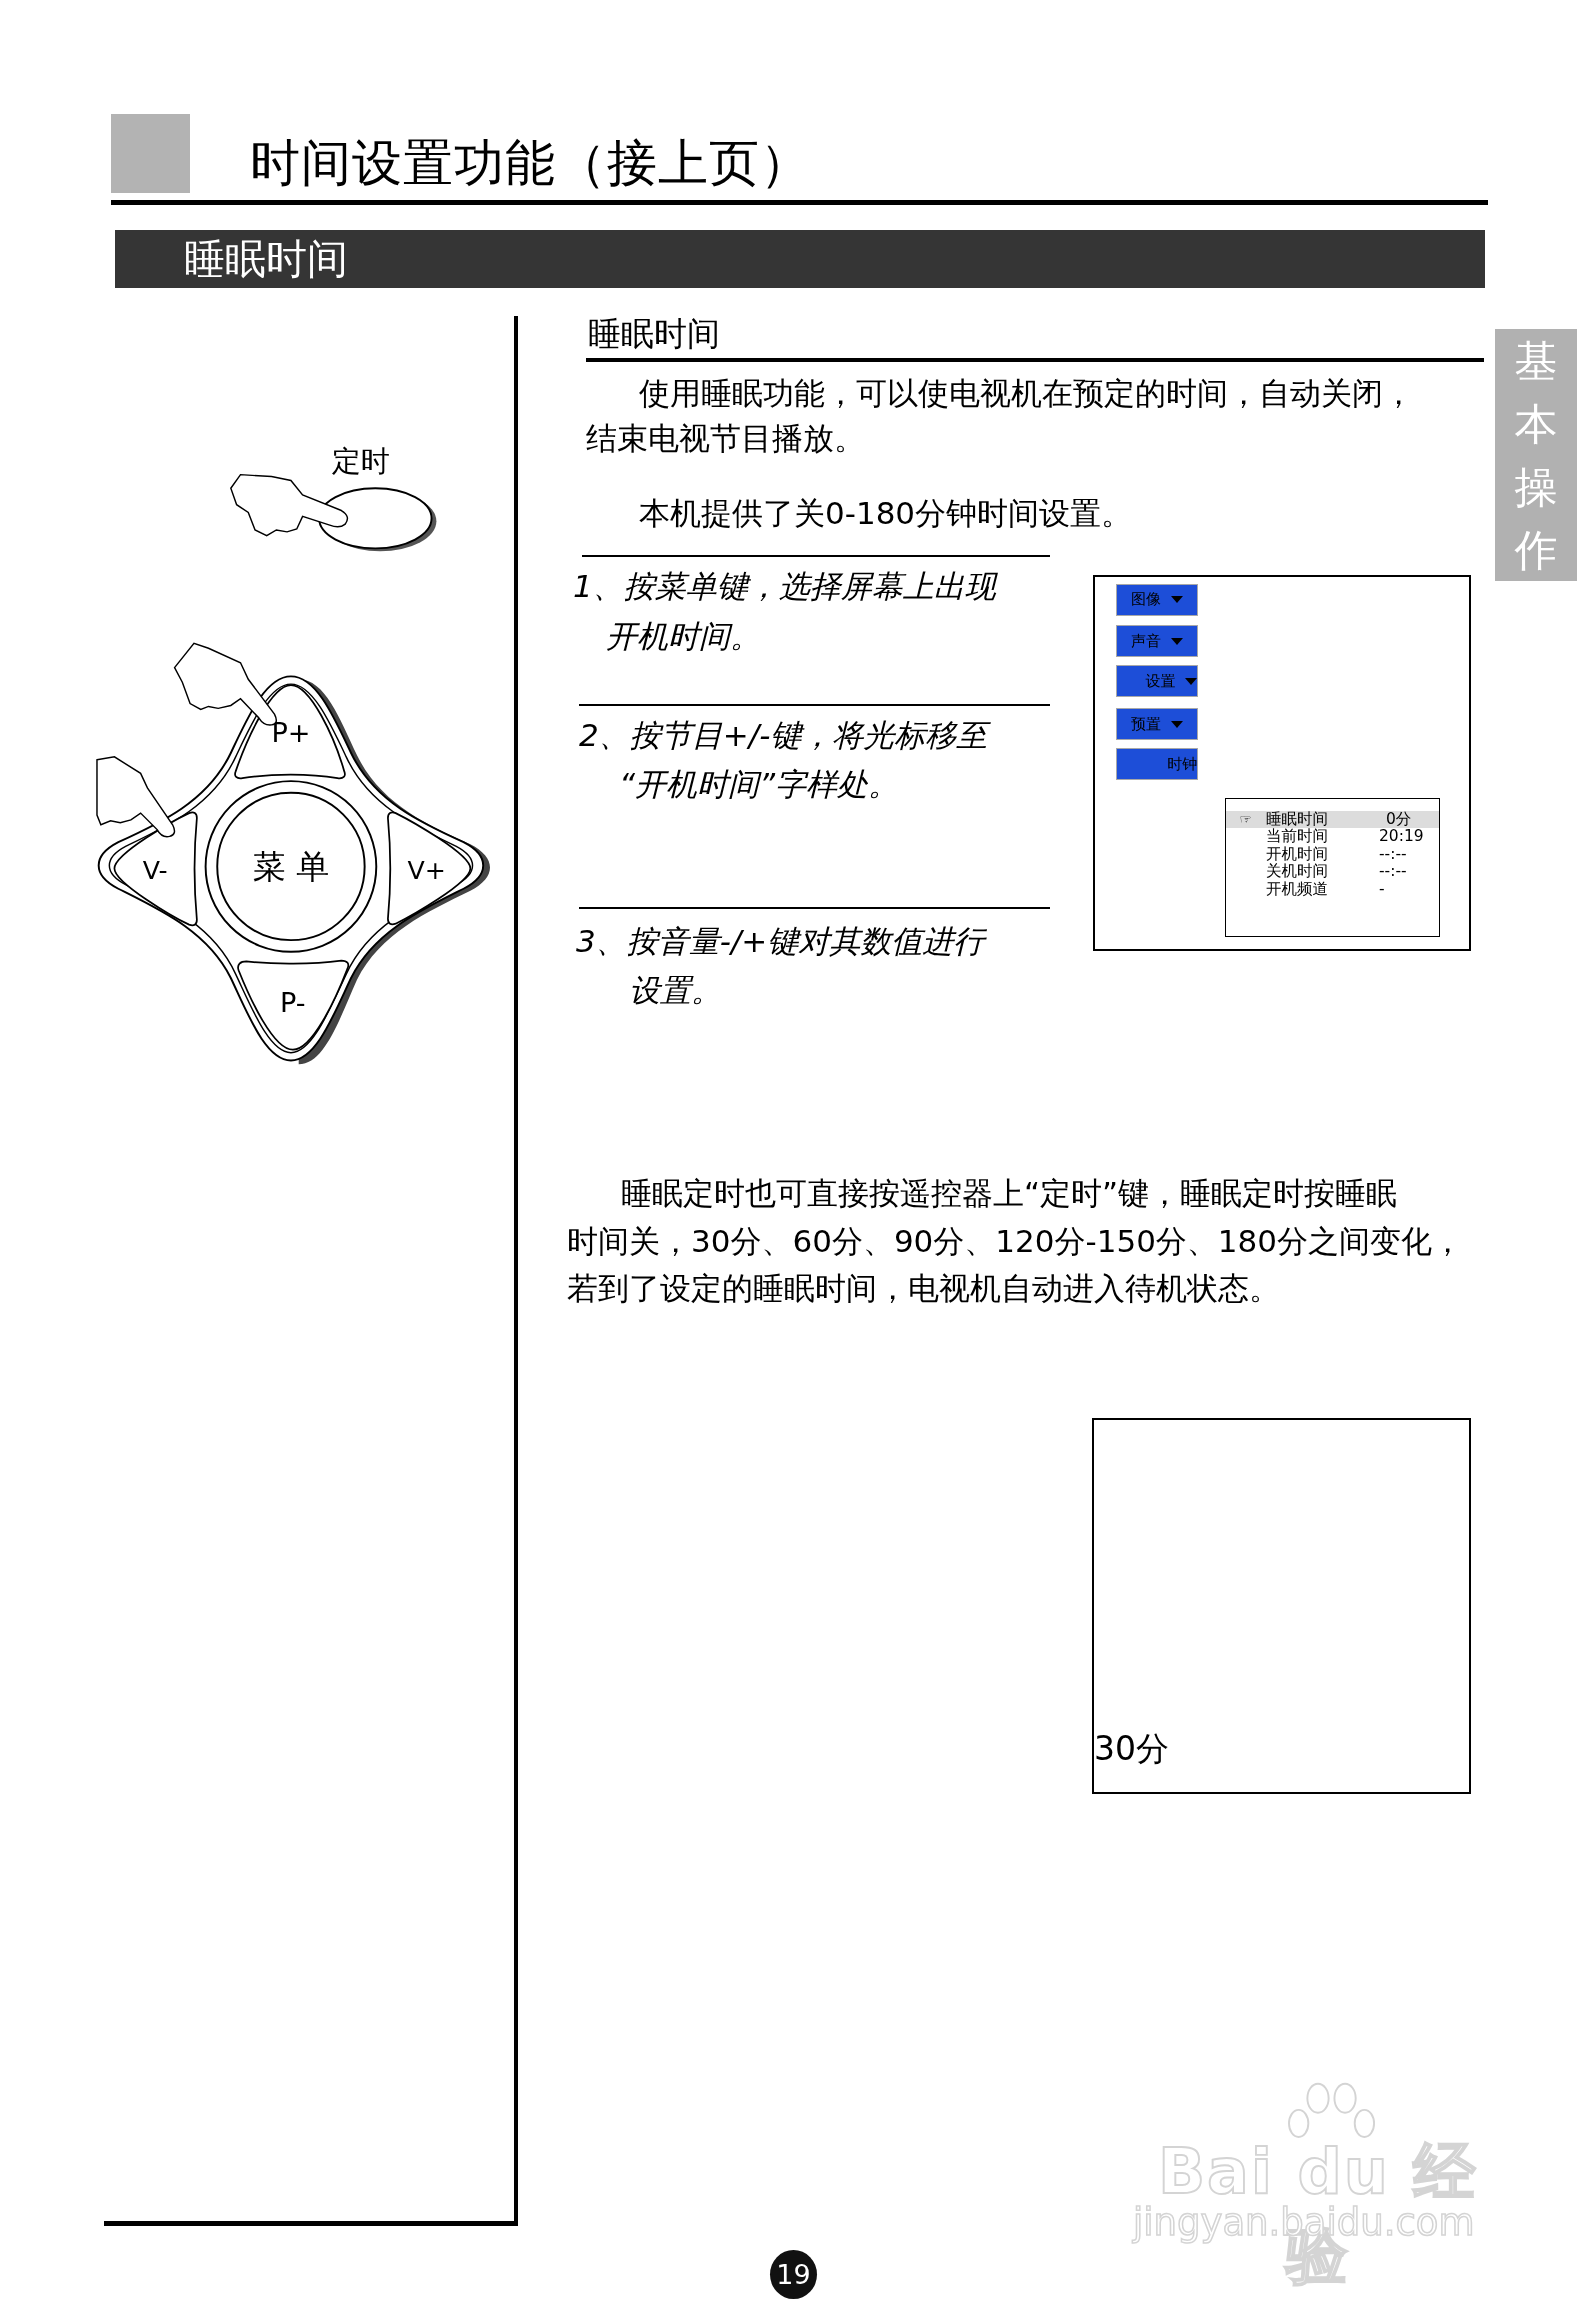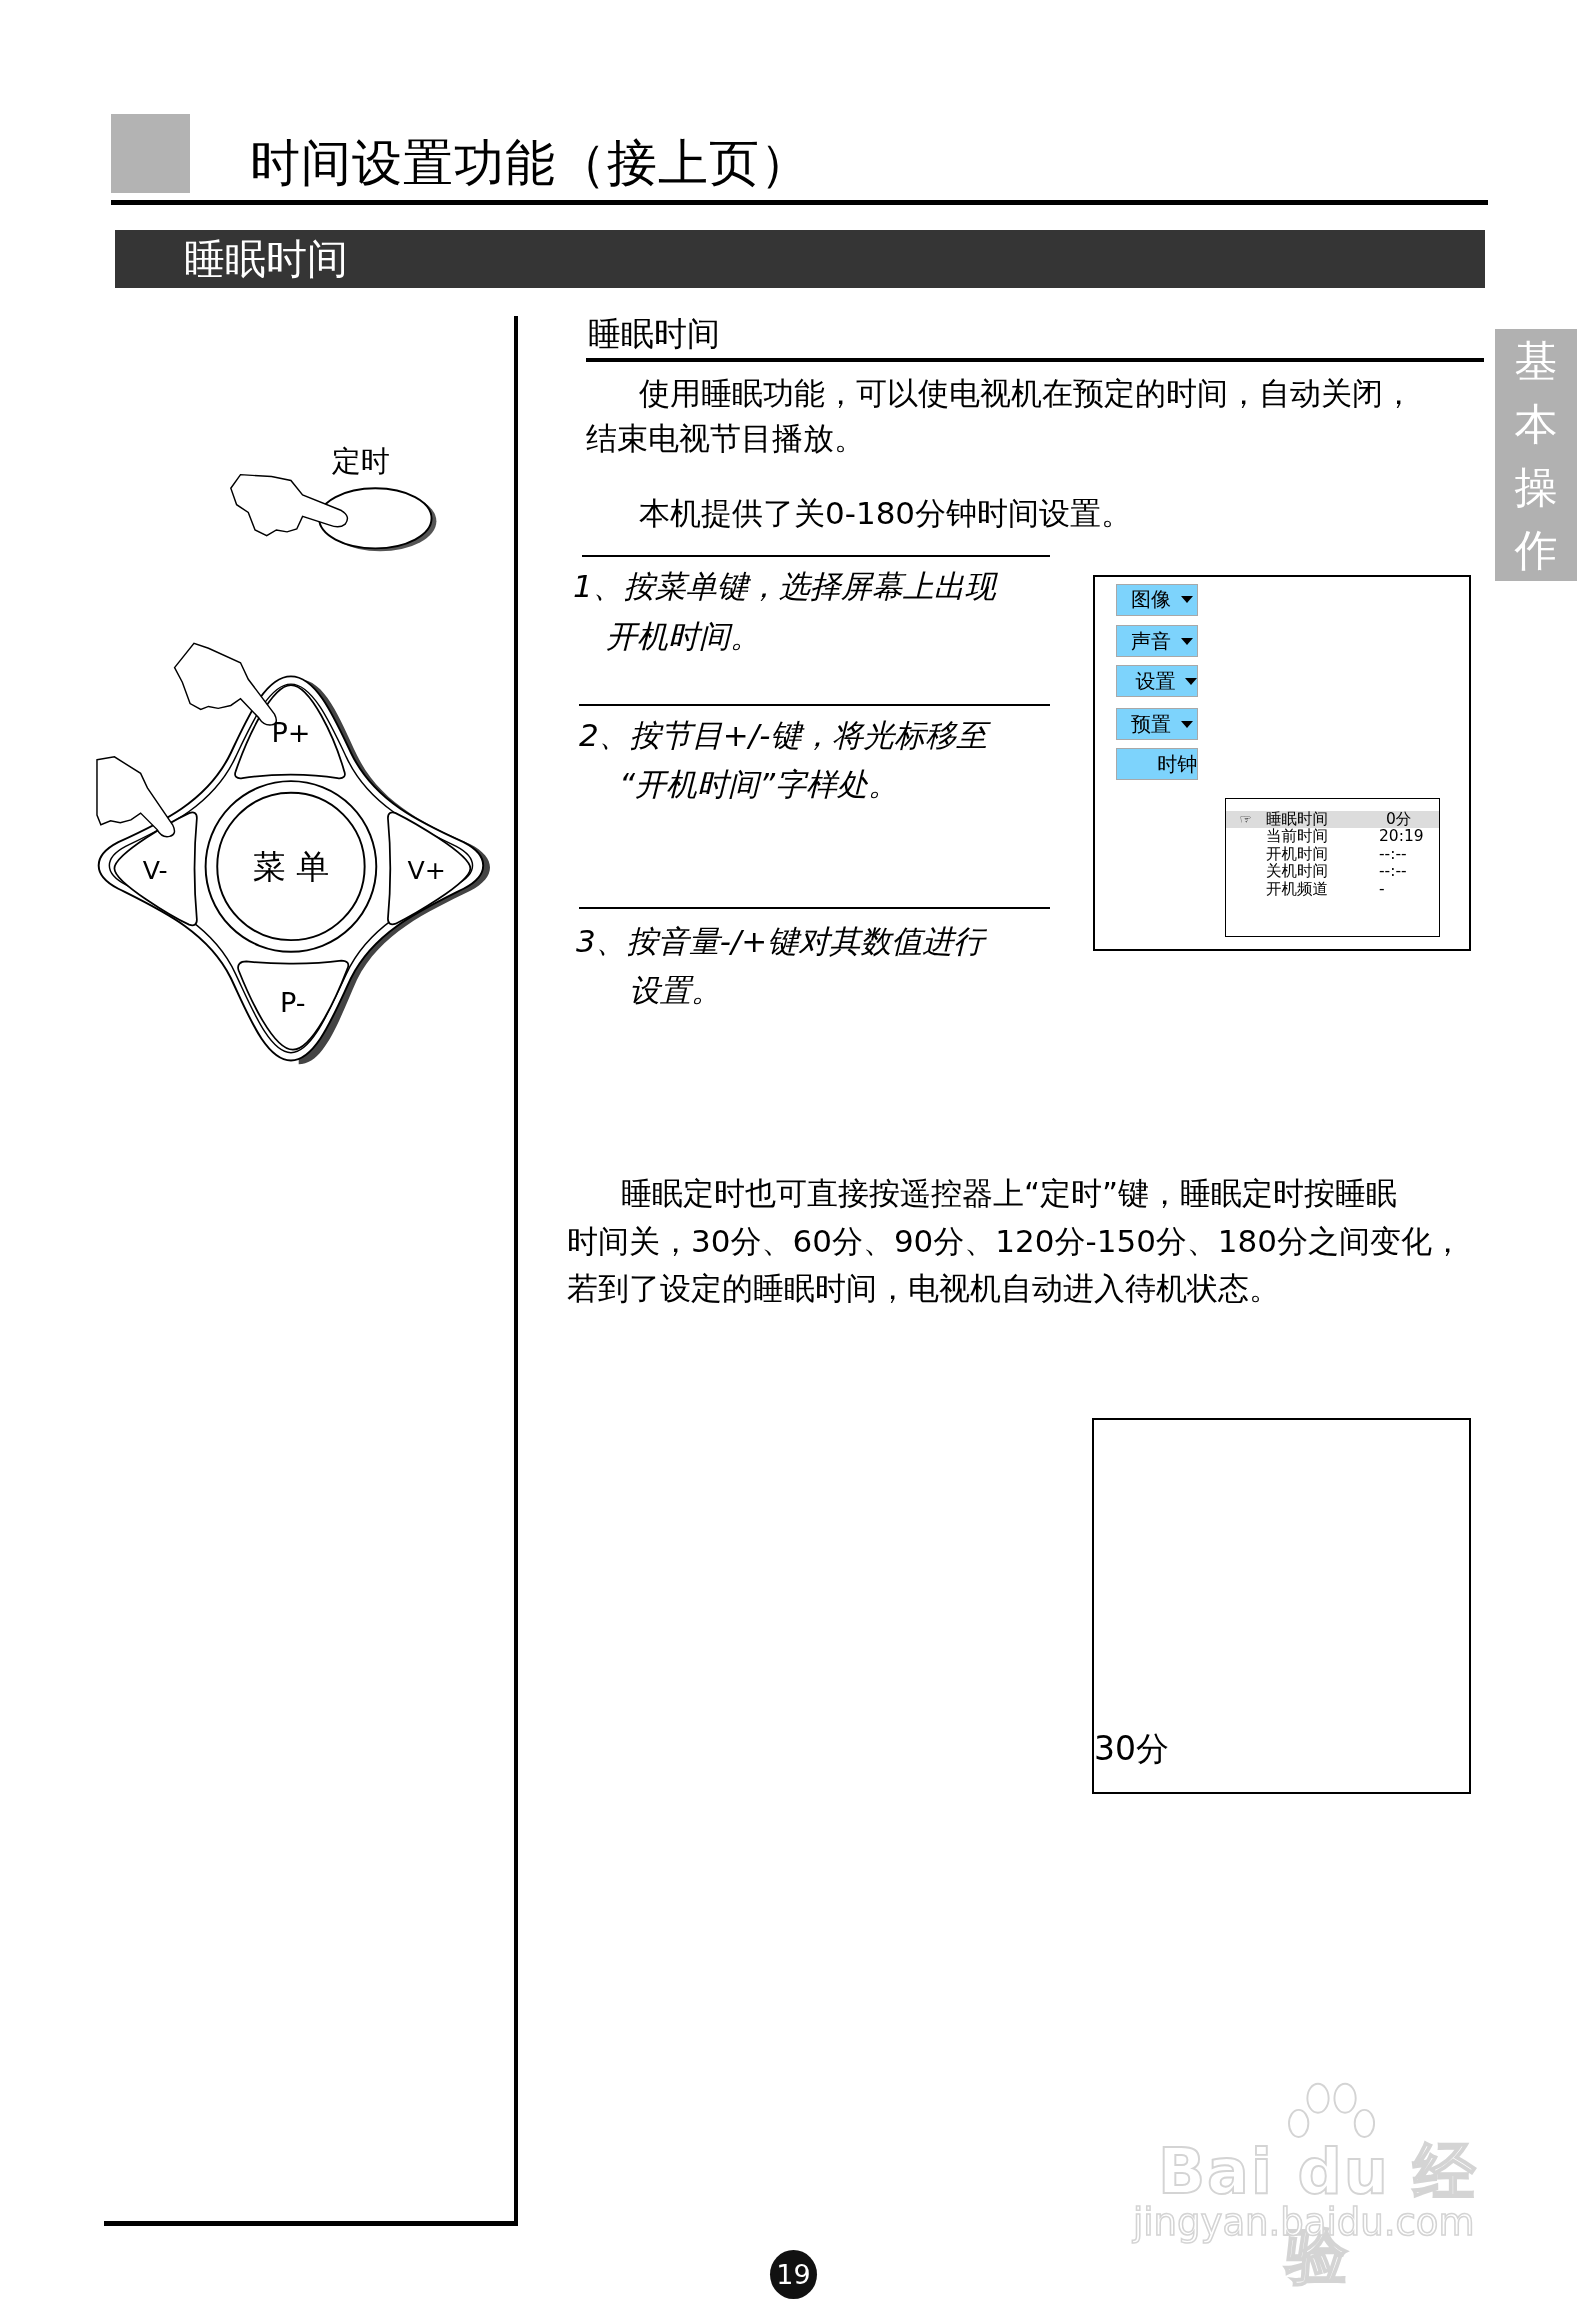--- a/index.html
+++ b/index.html
@@ -27,22 +27,22 @@
   
   .sub-heading { left: 588px; top: 312px; font-size: 33px; line-height: 43px; }
   .sub-rule { left: 586px; top: 358px; width: 898px; height: 3.9px; background: #000; }
   .para { font-size: 31px; line-height: 47px; }
   .step-rule { height: 1.9px; background: #000; }
   .step-text { font-size: 31px; line-height: 49px; font-style: italic; }
 
   
   .osd { left: 1093px; top: 575px; width: 374px; height: 372px; border: 2.9px solid #000; background: #fff; }
   .osd-btn { position: absolute; left: 21.3px; width: 82px; height: 32px; border: 1px solid #a8a8a8;
-             background: #7dd3fc; display: flex; align-items: center; box-sizing: border-box;
-             padding-left: 13.6px; font-size: 20px; }
+             background: #1d4ed8; display: flex; align-items: center; box-sizing: border-box;
+             padding-left: 13.6px; font-size: 15px; }
   .osd-btn .caret { width: 0; height: 0; border-left: 6.8px solid transparent; border-right: 6.8px solid transparent;
                     border-top: 7.8px solid #000; margin-left: 9.7px; }
   .osd-panel { position: absolute; left: 130px; top: 221px; width: 213px; height: 137px;
                border: 1.9px solid #000; background: #fff; }
   .osd-row { position: absolute; left: 0; width: 213px; height: 17.5px; font-size: 15.5px; line-height: 17.5px; }
   .osd-row.hl { background: #dcdcdc; }
   .osd-row .hand { position: absolute; left: 13.6px; top: 0; font-size: 13.6px; }
   .osd-row .lbl { position: absolute; left: 40px; top: 0; letter-spacing: 0px; }
   .osd-row .val { position: absolute; left: 160px; top: 0; }
 

